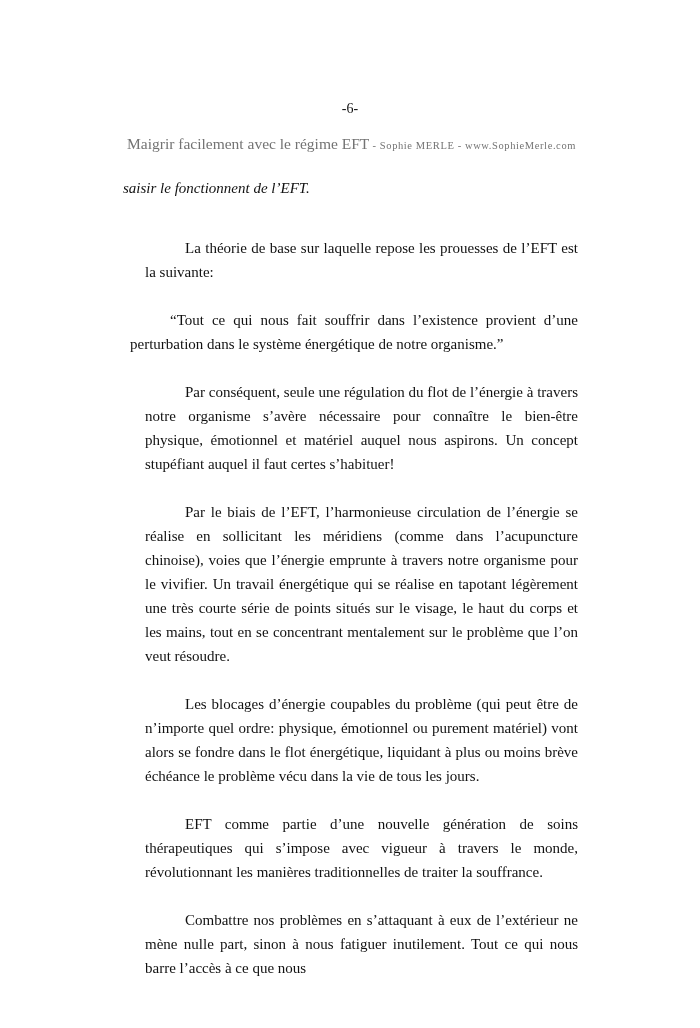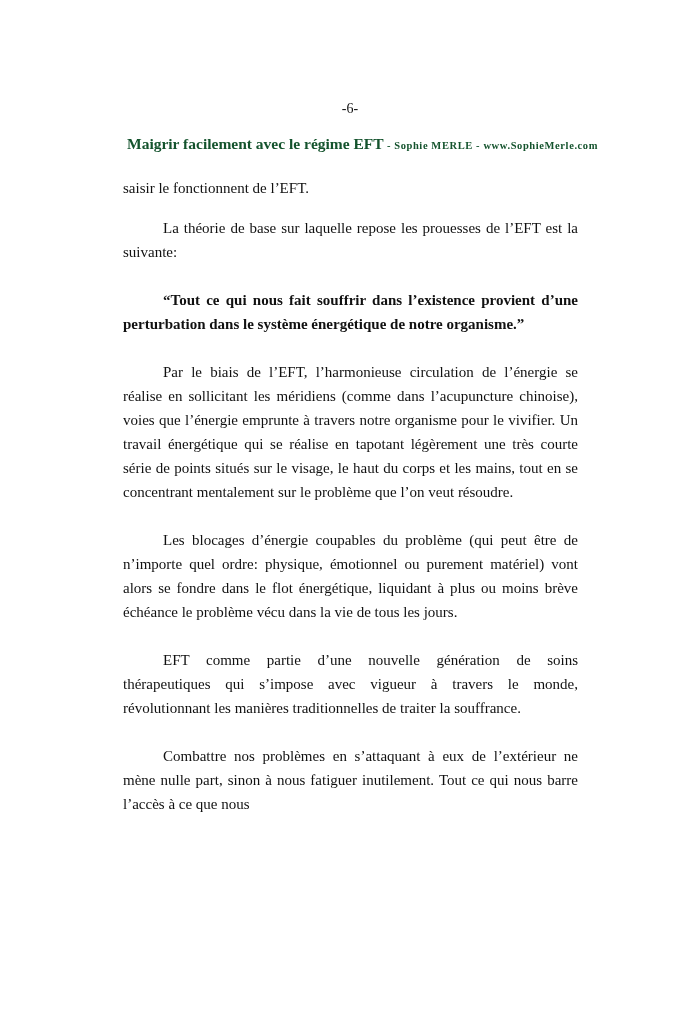--- a/index.html
+++ b/index.html
@@ -23,22 +23,22 @@
       text-align: center;
       font-size: 14px;
       line-height: 18px;
     }
     .running-header {
       position: absolute;
       top: 134px;
       left: 127px;
       width: 460px;
       white-space: nowrap;
-      font-weight: bold;
-      color: #14532d;
+      font-weight: normal;
+      color: #737373;
       line-height: 20px;
     }
     .running-header .title {
       font-size: 15.5px;
     }
     .running-header .small {
       font-size: 10.5px;
       letter-spacing: 0.6px;
     }
     .body-text {
@@ -48,39 +48,43 @@
       width: 455px;
       font-size: 15px;
       line-height: 24px;
       text-align: justify;
     }
     .body-text p {
       margin: 0 0 24px 0;
     }
     .body-text p.indent {
       text-indent: 40px;
+      margin-left: 22px;
     }
     .body-text p.quote {
-      font-weight: bold;
+      font-weight: normal;
       text-indent: 40px;
+      margin-left: 7px;
     }
     .body-text p.first {
-      margin-bottom: 16px;
+      margin-bottom: 36px;
+      font-style: italic;
     }
   </style>
 </head>
 <body>
 
 <div class="page-number">-6-</div>
 
 <div class="running-header">
   <span class="title">Maigrir facilement avec le régime EFT</span><span class="small"> - </span><span class="small">Sophie MERLE</span><span class="small"> -  </span><span class="small">www.SophieMerle.com</span>
 </div>
 
 <div class="body-text">
   <p class="first">saisir le fonctionnent de l’EFT.</p>
   <p class="indent">La théorie de base sur laquelle repose les prouesses de l’EFT est la suivante:</p>
   <p class="quote">“Tout ce qui nous fait souffrir dans l’existence provient d’une perturbation dans le système énergétique de notre organisme.”</p>
+  <p class="indent">Par conséquent, seule une régulation du flot de l’énergie à travers notre organisme s’avère  nécessaire pour connaître le bien-être physique, émotionnel et matériel auquel nous aspirons. Un concept stupéfiant auquel il faut certes s’habituer!</p>
   <p class="indent">Par le biais de l’EFT, l’harmonieuse circulation de l’énergie se réalise en sollicitant les  méridiens (comme dans l’acupuncture chinoise), voies que l’énergie emprunte à travers notre organisme pour le vivifier. Un travail énergétique qui se réalise en tapotant légèrement une très courte série de points situés sur le visage, le haut du corps et les mains, tout en se concentrant mentalement sur le problème que l’on veut résoudre.</p>
   <p class="indent">Les blocages d’énergie coupables du problème (qui peut être de n’importe quel ordre:  physique, émotionnel ou purement matériel) vont alors se fondre dans le flot énergétique, liquidant à plus ou moins brève échéance le problème vécu dans la vie de tous les jours.</p>
   <p class="indent">EFT comme partie d’une nouvelle génération de soins thérapeutiques qui s’impose avec vigueur à travers le monde, révolutionnant les manières traditionnelles de traiter la souffrance.</p>
   <p class="indent">Combattre nos problèmes en s’attaquant à eux de l’extérieur ne mène nulle part, sinon à nous fatiguer inutilement. Tout ce qui nous barre l’accès à ce que nous</p>
 </div>
 
 </body></html>

